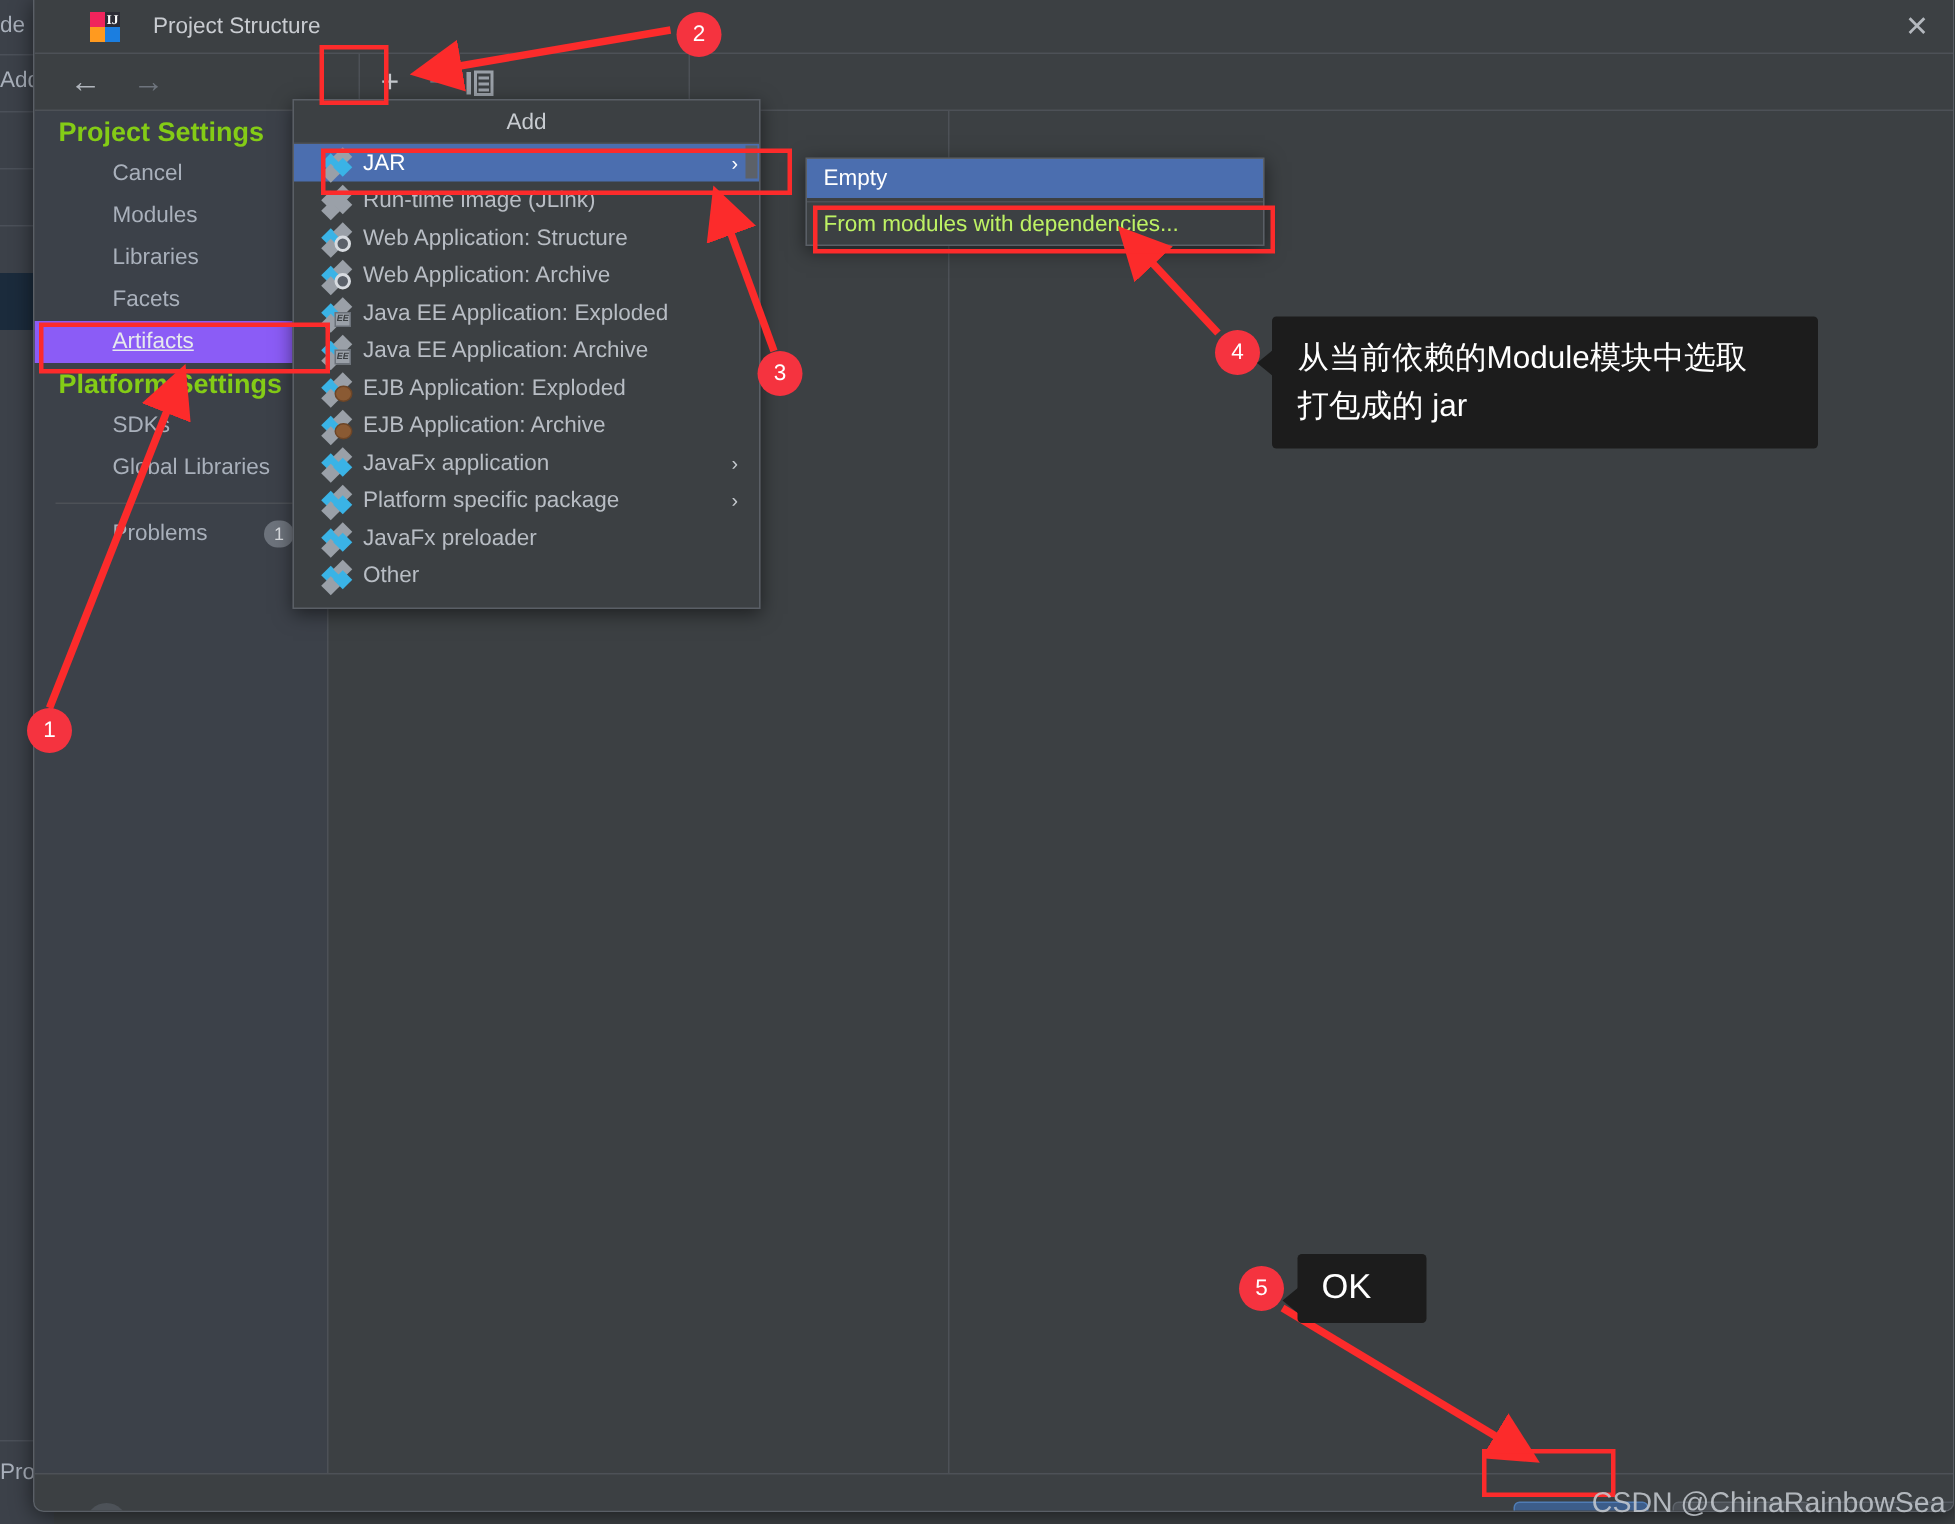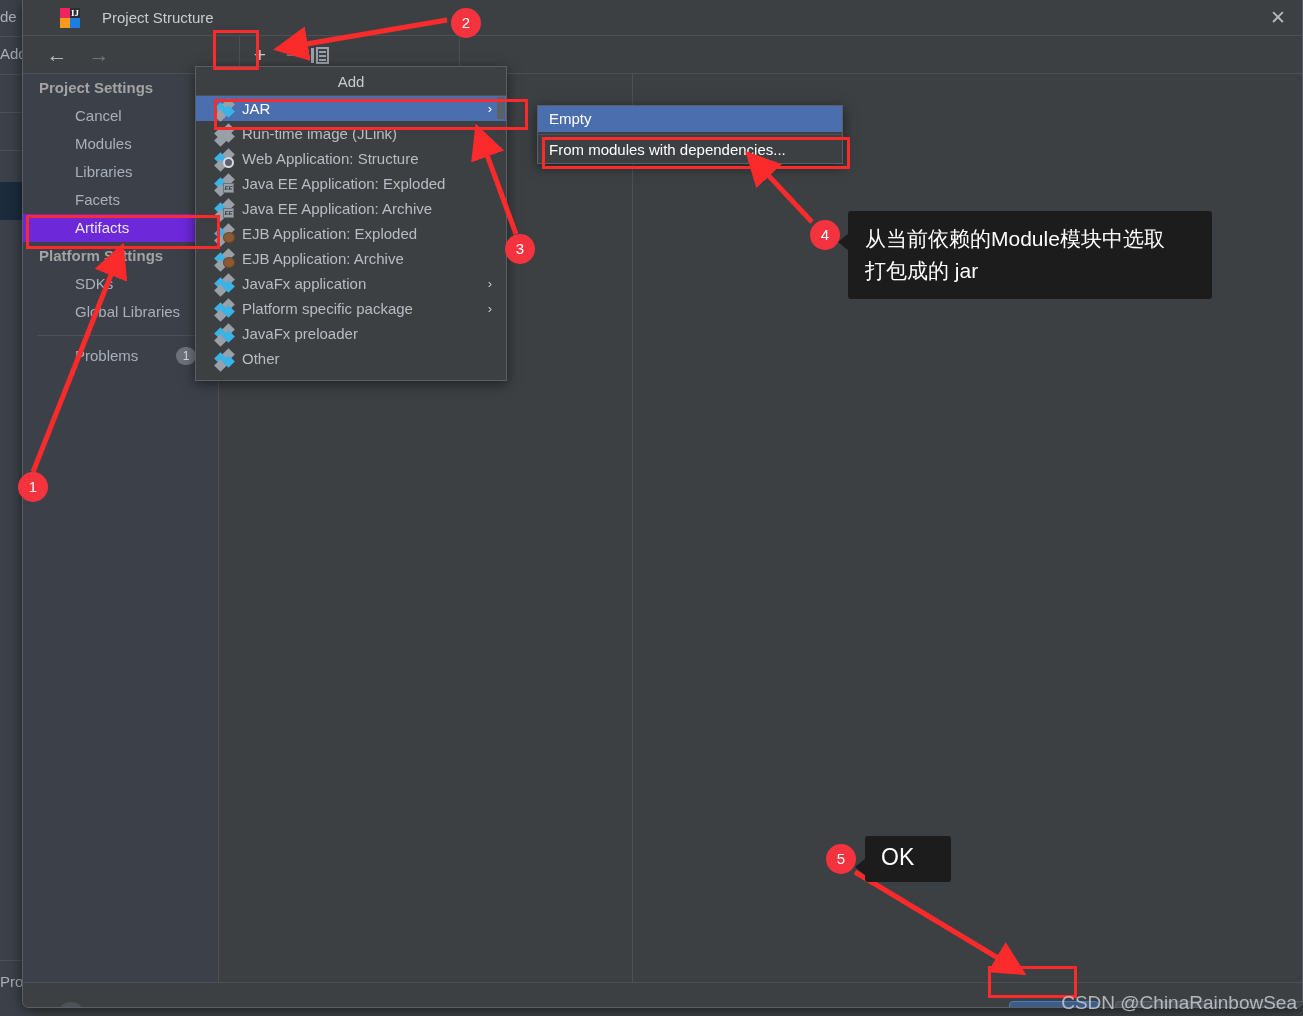--- a/index.html
+++ b/index.html
@@ -64,23 +64,23 @@
   .tb-copy .bar { left:0; top:1px; width:3px; height:15px; background:#9aa0a8; }
   .tb-copy .sheet { left:5px; top:0; width:13px; height:17px; border:2px solid #9aa0a8; background:#3c4043; }
   .tb-copy .ln { left:8px; width:7px; height:1.5px; background:#9aa0a8; }
 
   
   .body-split { position:relative; height:908px; }
   .sidebar { position:absolute; left:0; top:0; width:196px; height:908px; background:#3c4149; border-right:1px solid #4d5157; }
   .content { position:absolute; left:197px; top:0; right:0; height:908px; background:#3c4043; }
   .content-sep { position:absolute; left:412px; top:0; width:1px; height:908px; background:#4d5157; }
 
-  .sb-group { color:#a3a3a3; font-size:15px; font-weight:bold; padding-left:16px; height:28px; line-height:28px; }
+  .sb-group { color:#84cc16; font-size:18px; font-weight:bold; padding-left:16px; height:28px; line-height:28px; }
   .sb-item  { color:#a9b0bb; font-size:15px; padding-left:52px; height:28px; line-height:28px; position:relative; }
-  .sb-item.selected { background:#6d28d9; color:#e6e9ee; }
+  .sb-item.selected { background:#8b5cf6; color:#e6e9ee;text-decoration:underline; }
   .sb-badge { position:absolute; right:22px; top:5px; width:20px; height:18px; border-radius:9px; background:#6d737c; color:#d9dce0; font-size:12px; line-height:18px; text-align:center; }
   .sb-divider { margin:9px 14px 6px 14px; height:1px; background:#4d5157; }
 
   
   .menu {
     position:absolute; left:195px; top:66px; width:312px;
     background:#3c4043; border:1px solid #5a5f66;
     box-shadow:0 3px 12px rgba(0,0,0,.5);
   }
   .menu-head { height:29px; line-height:29px; text-align:center; color:#c8ccd1; font-size:15px; border-bottom:1px solid #4d5157; }
@@ -98,21 +98,21 @@
   .badge-sq { position:absolute; left:7px; top:8px; width:11px; height:10px; background:#9aa0a8; border:1px solid #6c727a; color:#3c4043; font-size:6px; line-height:9px; text-align:center; font-weight:bold; }
   .globe { position:absolute; left:7px; top:7px; width:11px; height:11px; border-radius:50%; border:2px solid #d7dbe0; background:#5a6069; }
   .bean { position:absolute; left:7px; top:7px; width:12px; height:11px; border-radius:50%; background:#8a5a33; border:1px solid #6d4526; }
 
   
   .submenu {
     position:absolute; left:537px; top:105px; width:306px;
     background:#3c4043; border:1px solid #5a5f66;
     box-shadow:0 3px 12px rgba(0,0,0,.5);
   }
-  .submenu .sm-item { height:26px; line-height:26px; color:#ffffff; font-size:15px; padding-left:11px; }
+  .submenu .sm-item { height:26px; line-height:26px; color:#bef264; font-size:15px; padding-left:11px; }
   .submenu .sm-item.highlight { background:#4b6eaf; color:#fff; }
   .sm-sep { height:1px; background:#4d5157; margin:2px 0; }
 
   
   .bottom { position:relative; height:64px; background:#3c4043; border-top:1px solid #4d5157; }
   .help-btn { position:absolute; left:34px; top:19px; width:28px; height:28px; border-radius:50%; background:#4d5258; color:#c4c8cd; font-size:16px; line-height:28px; text-align:center; }
   .btn { position:absolute; top:18px; height:30px; border-radius:4px; font-size:14px; line-height:28px; text-align:center; }
   .btn-ok     { right:203px; width:90px; background:#3c5d8a; border:1px solid #4f7cb5; color:#e9ecf0; }
   .btn-cancel { right:95px;  width:92px; background:#4a4f55; border:1px solid #5d636a; color:#c2a87e; }
   .btn-apply  { right:-5px;  width:92px; background:#3f4449; border:1px solid #545960; color:#797f87; }
@@ -241,20 +241,29 @@
     <div class="menu-item">
       <span class="mi-icon">
         <i class="dia cy d-tl"></i>
           <i class="dia gy d-tr"></i>
           <i class="dia gy d-bl"></i>
           <i class="globe"></i>
       </span>
       <span>Web Application: Structure</span>
     </div>
 
+    <div class="menu-item">
+      <span class="mi-icon">
+        <i class="dia cy d-tl"></i>
+          <i class="dia gy d-tr"></i>
+          <i class="dia gy d-bl"></i>
+          <i class="globe"></i>
+      </span>
+      <span>Web Application: Archive</span>
+    </div>
 
     <div class="menu-item">
       <span class="mi-icon">
         <i class="dia cy d-tl"></i>
           <i class="dia gy d-tr"></i>
           <i class="dia gy d-bl"></i>
           <i class="badge-sq">EE</i>
       </span>
       <span>Java EE Application: Exploded</span>
     </div>

